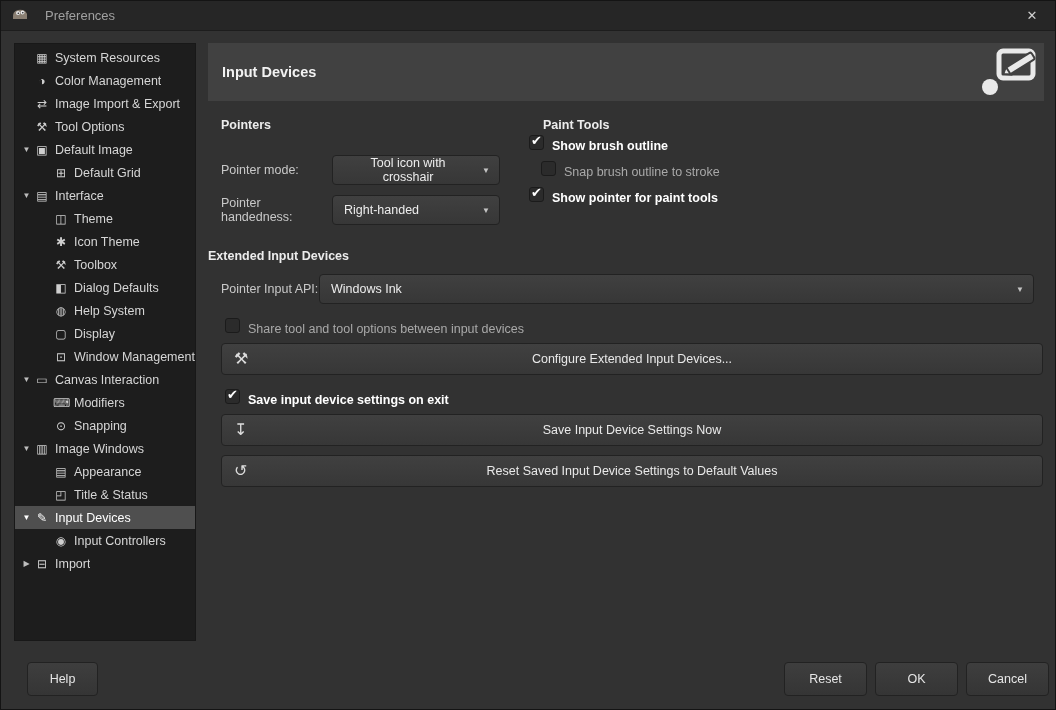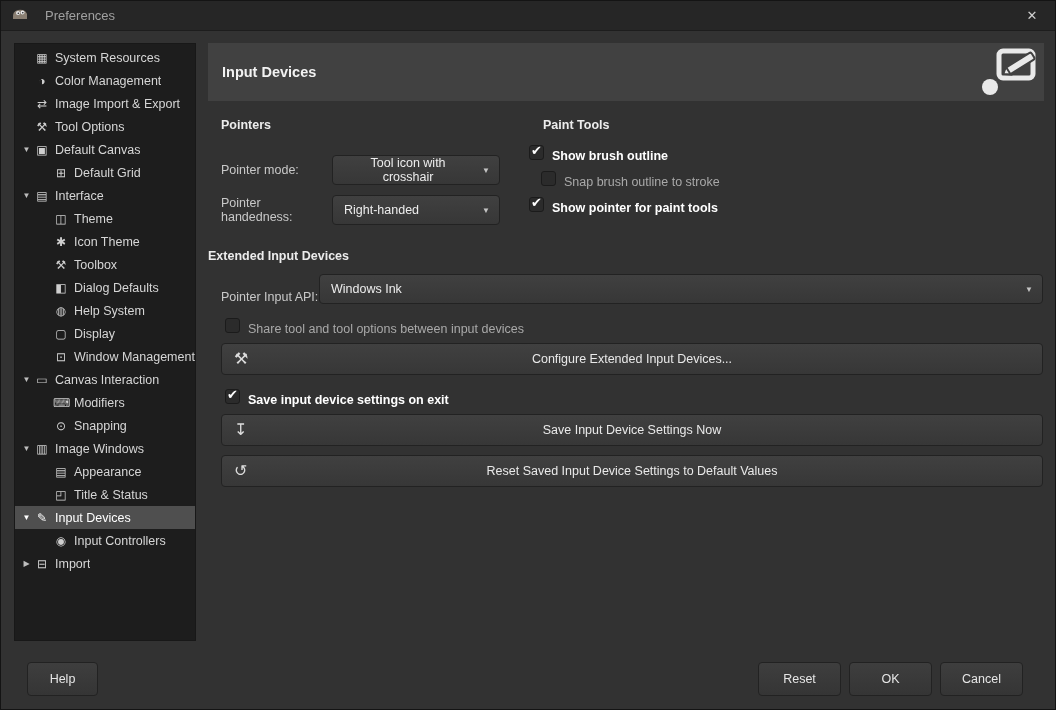--- a/index.html
+++ b/index.html
@@ -47,48 +47,48 @@
   .form-label{ color:#c9c9c9; font-size:12.5px; }
   .pointers-col .form-label{ width:111px; flex:none; }
   .dropdown{
     background:linear-gradient(#404040,#373737); border:1px solid #222222; border-radius:4px;
     height:30px; display:flex; align-items:center; padding:0 9px 0 11px;
     color:#ededed; font-size:12.5px; cursor:default;
   }
   .pointers-col .dropdown{ width:168px;text-align:center; }
   .dd-arrow{ margin-left:auto; font-size:8px; color:#c4c4c4; padding-left:10px; }
   .paint-col{ margin-left:9px; }
-  .paint-col .section-title{ margin-bottom:10px;padding-left:34px; }
+  .paint-col .section-title{ margin-bottom:0;padding-left:34px; }
   .paint-col .check-row{ margin-left:20px; margin-bottom:8px; }
   .check-row{ display:flex; align-items:center; height:18px; cursor:default; }
   .check-row.indent{ margin-left:32px; }
   .checkbox{
     width:15px; height:15px; flex:none; background:#2b2b2b; border:1px solid #1b1b1b;
     border-radius:3px; display:flex; align-items:center; justify-content:center; position:relative;
   }
   .checkbox .mark{ visibility:hidden; color:#ffffff; font-size:13px; line-height:1; margin-top:-3px; }
   .check-row.checked .checkbox .mark{ visibility:visible; }
   .check-label{ color:#a9a9a9; font-size:12.5px; margin-left:8px;margin-top:8px; }
   .check-row.checked .check-label{ color:#ffffff; font-weight:bold; }
   .extended-title{ margin-top:14px; }
-  .api-row{ margin:10px 1px 0 13px; height:30px;align-items:flex-end; }
+  .api-row{ margin:10px 10px 0 13px; height:30px; }
   .api-row .form-label{ width:98px; flex:none; }
   .api-row .dropdown{ flex:1; }
   .share-row{ margin:12px 0 0 17px; }
   .big-btn{
     display:flex; align-items:center; position:relative; width:822px; height:32px;
     margin:9px 1px 0 13px; background:linear-gradient(#404040,#373737);
     border:1px solid #222222; border-radius:4px; color:#e9e9e9; font-size:12.5px;
     font-family:"Liberation Sans", sans-serif; cursor:default;
   }
   .big-btn .btn-icon{ position:absolute; left:12px; font-size:16px; color:#dcdcdc; line-height:1; }
   .big-btn .btn-label{ flex:1; text-align:center; }
   .save-exit-row{ margin:12px 0 0 17px; }
   
-  .footer{ position:absolute; left:26px; right:32px; bottom:13px; display:flex; align-items:center; }
+  .footer{ position:absolute; left:26px; right:6px; bottom:13px; display:flex; align-items:center; }
   .dlg-btn{
     height:34px; background:linear-gradient(#3e3e3e,#353535); border:1px solid #222222;
     border-radius:4px; color:#e6e6e6; font-size:12.5px; font-family:"Liberation Sans", sans-serif;
     cursor:default;
   }
   .dlg-btn.help{ width:71px; }
   .right-group{ margin-left:auto; display:flex; gap:8px;padding-left:40px; }
   .right-group .dlg-btn{ width:83px; }
 </style>
 </head>
@@ -127,21 +127,21 @@
     <span class="tree-label">Image Import &amp; Export</span>
   </div>
       <div class="tree-row level-0">
     <span class="expander"></span>
     <span class="tree-icon">⚒</span>
     <span class="tree-label">Tool Options</span>
   </div>
       <div class="tree-row level-0">
     <span class="expander">▼</span>
     <span class="tree-icon">▣</span>
-    <span class="tree-label">Default Canvas</span>
+    <span class="tree-label">Default Image</span>
   </div>
       <div class="tree-row level-1">
     <span class="expander"></span>
     <span class="tree-icon">⊞</span>
     <span class="tree-label">Default Grid</span>
   </div>
       <div class="tree-row level-0">
     <span class="expander">▼</span>
     <span class="tree-icon">▤</span>
     <span class="tree-label">Interface</span>

